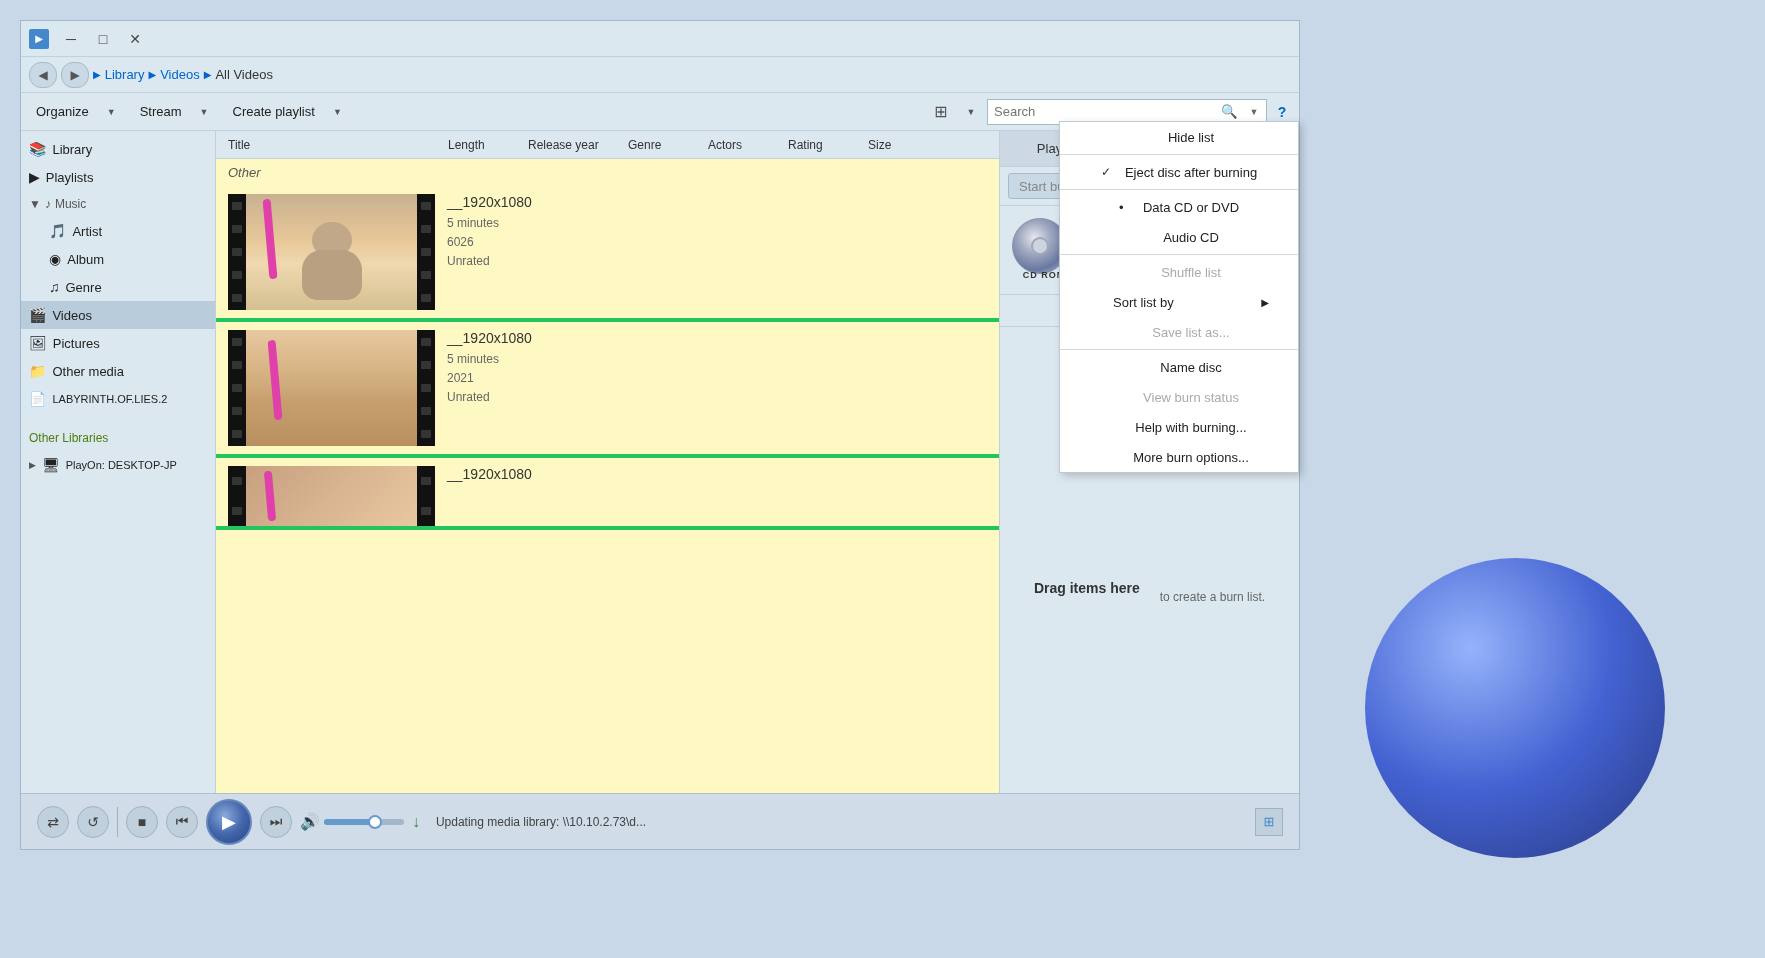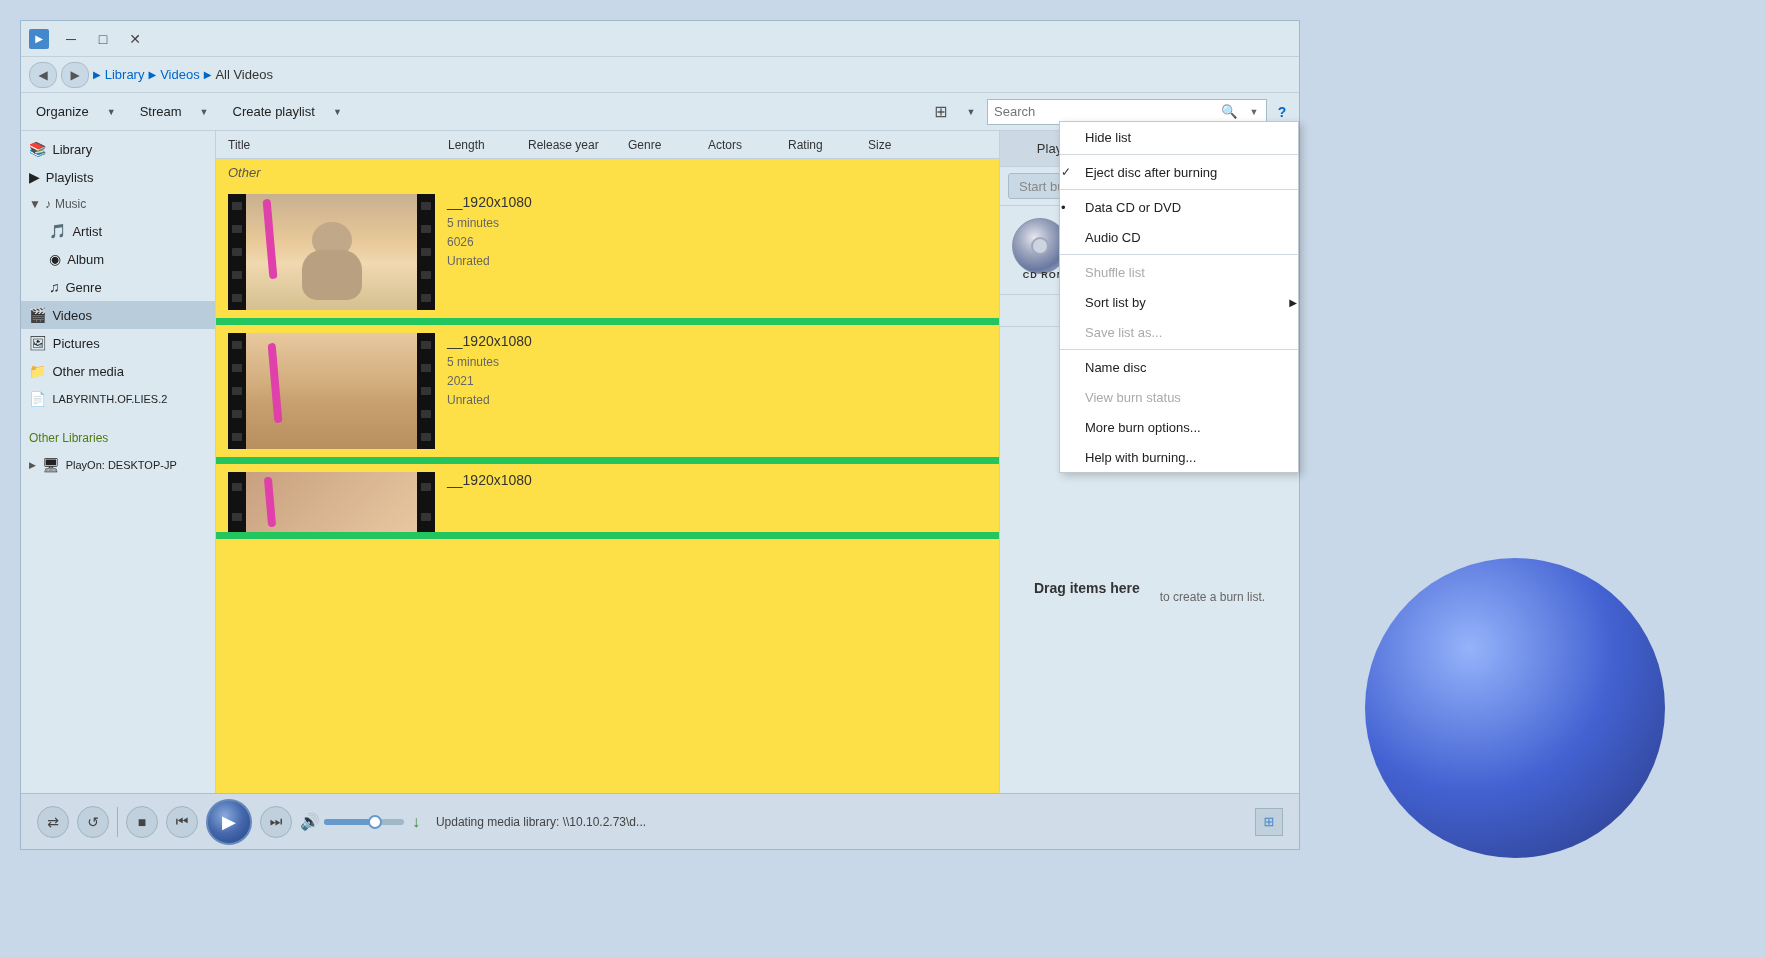--- a/index.html
+++ b/index.html
@@ -223,21 +223,21 @@
       gap: 4px;
       cursor: pointer;
     }
     .sidebar-child {
       padding-left: 28px;
     }
 
     
     .content-area {
       flex: 1;
-      background: #fde047;
+      background: #fef9c3;
       overflow-y: auto;
       position: relative;
     }
     .column-headers {
       display: flex;
       align-items: center;
       height: 28px;
       background: #dce8f0;
       border-bottom: 1px solid #c0d0dc;
       padding: 0 8px;
@@ -263,21 +263,21 @@
       padding: 6px 12px;
       font-size: 13px;
       color: #555;
       font-style: italic;
     }
 
     .video-item {
       display: flex;
       align-items: flex-start;
       padding: 8px 12px;
-      border-bottom: 7px solid #22c55e;
+      border-bottom: 4px solid #22c55e;
       cursor: pointer;
     }
 
     .video-thumb {
       width: 207px;
       height: 116px;
       background: #222;
       flex-shrink: 0;
       position: relative;
       overflow: hidden;
@@ -530,25 +530,26 @@
       width: 240px;
       background: white;
       border: 1px solid #c0c8d0;
       box-shadow: 3px 3px 8px rgba(0,0,0,0.2);
       z-index: 100;
     }
     .menu-item {
       height: 30px;
       display: flex;
       align-items: center;
-      padding: 0 1px;
+      padding: 0 29px;
       cursor: pointer;
       font-size: 13px;
       color: #222;
       gap: 8px;
+      justify-content: center;
     }
     .menu-item.disabled { color: #aaa; cursor: default; }
     .menu-item .check { width: 16px; color: #333; font-size: 12px; }
     .menu-item .dot { width: 16px; display: flex; align-items: center; }
     .menu-item .arrow-right { margin-left: auto; font-size: 10px; }
     .menu-separator {
       height: 1px;
       background: #d0d8e0;
       margin: 2px 0;
     }
@@ -950,25 +951,25 @@
         <div class="menu-item">
           <span class="check"></span>
           <span>Name disc</span>
         </div>
         <div class="menu-item disabled">
           <span class="check"></span>
           <span>View burn status</span>
         </div>
         <div class="menu-item">
           <span class="check"></span>
-          <span>More burn options...</span>
+          <span>Help with burning...</span>
         </div>
         <div class="menu-item">
           <span class="check"></span>
-          <span>Help with burning...</span>
+          <span>More burn options...</span>
         </div>
       </div>
 
     </div>
 
   </div>
 
   <div class="player-bar">
     <button class="player-btn">⇄</button>
     <button class="player-btn">↺</button>

